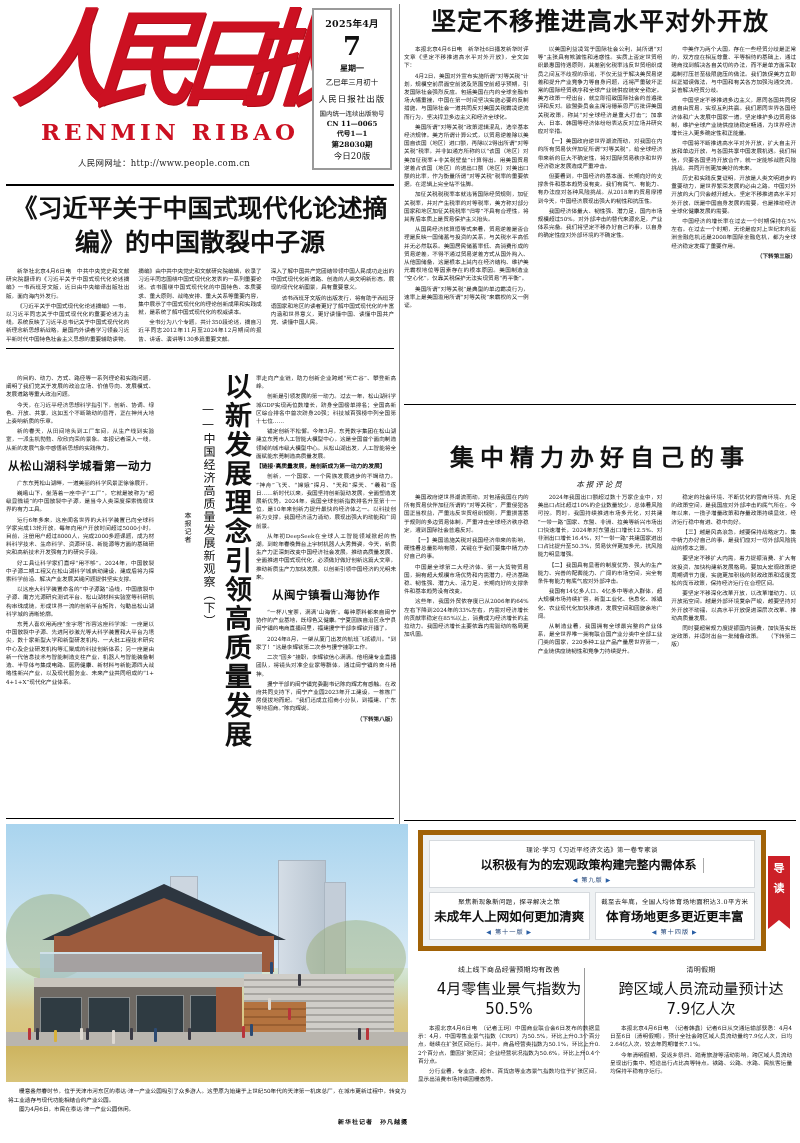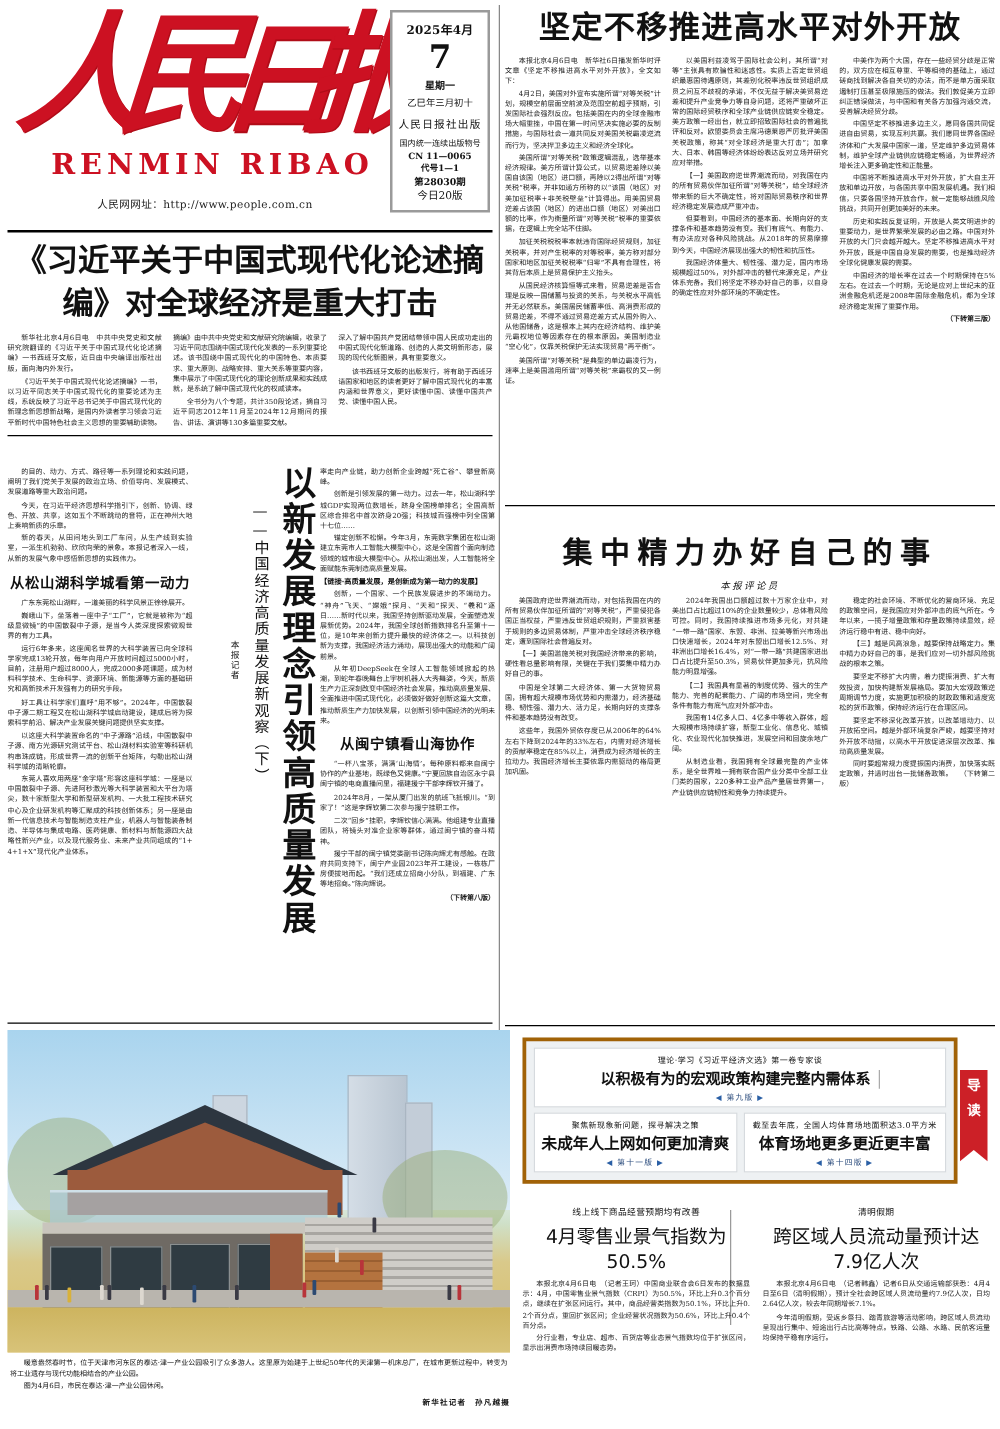--- a/index.html
+++ b/index.html
@@ -113,21 +113,21 @@
     text-align:center;font-weight:700;font-size:11.5px;letter-spacing:.5px;
     margin:6px 0 5px;line-height:16px;
   }
   .bracket-head{
     font-family:"DejaVu Serif","Liberation Serif",serif;
     font-weight:700;font-size:5.8px;line-height:8.4px;text-align:justify;
     margin:2px 0;
   }
 
   
-  .comment{position:absolute;left:404px;top:426px;width:392px;}
+  .comment{position:absolute;left:404px;top:442px;width:392px;}
   .comment h2{
     margin:0;text-align:center;font-weight:700;font-size:24px;
     letter-spacing:6px;line-height:32px;
   }
   .byline{
     text-align:center;font-family:"DejaVu Serif","Liberation Serif",serif;
     font-size:7.5px;letter-spacing:2px;margin:4px 0 4px;font-style:italic;
   }
 
   
@@ -178,21 +178,21 @@
     font-family:"DejaVu Serif","Liberation Serif",serif;
     font-size:5.6px;line-height:9px;text-align:justify;margin:5px 2px 0;
   }
   .caption .ind{text-indent:11px;display:block;}
   .credit{text-align:right;font-size:6px;margin-top:3px;letter-spacing:1px;
     font-family:"DejaVu Sans","Liberation Sans",sans-serif;font-weight:700;}
 
   
   .guide{
     position:absolute;left:418px;top:830px;width:348px;
-    background:#eef1f3;border:3px solid #a16207;box-sizing:border-box;padding:5px 6px 6px;
+    background:#eef1f3;border:5px solid #a16207;box-sizing:border-box;padding:5px 6px 6px;
   }
   .guide-cell{
     background:#fff;border:1px solid #d6dade;box-sizing:border-box;padding:4px 4px 3px;
     text-align:center;flex:1;
   }
   .g-kicker{
     font-family:"DejaVu Serif","Liberation Serif",serif;
     font-size:6.4px;line-height:10px;letter-spacing:.4px;margin-bottom:2px;
   }
   .g-title{font-weight:700;font-size:12.5px;line-height:16px;letter-spacing:0px;}
@@ -285,21 +285,21 @@
         <p class="ptext endnote">（下转第三版）</p>
       </div>
     </div>
   </div>
 
   <div class="sep-h" style="left:404px;top:404px;width:392px;"></div>
   <div class="sep-v" style="left:399px;top:4px;height:1060px;"></div>
 
   <div class="book-lead">
     <div class="rule-thick"></div>
-    <h2>《习近平关于中国式现代化论述摘编》对全球经济是重大打击</h2>
+    <h2>《习近平关于中国式现代化论述摘编》的中国散裂中子源</h2>
     <div class="cols">
       <div class="col">
         <p class="ptext ind">新华社北京4月6日电　中共中央党史和文献研究院翻译的《习近平关于中国式现代化论述摘编》一书西班牙文版，近日由中央编译出版社出版，面向海内外发行。</p>
         <p class="ptext ind">《习近平关于中国式现代化论述摘编》一书，以习近平同志关于中国式现代化的重要论述为主线，系统反映了习近平总书记关于中国式现代化的新理念新思想新战略，是国内外读者学习领会习近平新时代中国特色社会主义思想的重要辅助读物。</p>
       </div>
       <div class="col">
         <p class="ptext">摘编》由中共中央党史和文献研究院编辑，收录了习近平同志围绕中国式现代化发表的一系列重要论述。该书围绕中国式现代化的中国特色、本质要求、重大原则、战略安排、重大关系等重要内容，集中展示了中国式现代化的理论创新成果和实践成就，是系统了解中国式现代化的权威读本。</p>
         <p class="ptext ind">全书分为八个专题，共计350段论述，摘自习近平同志2012年11月至2024年12月期间的报告、讲话、演讲等130多篇重要文献。</p>
       </div>
       <div class="col">

